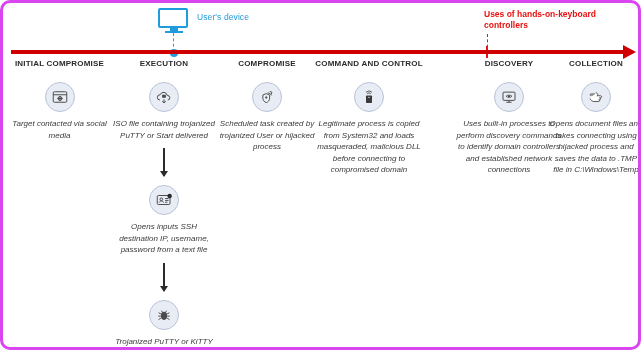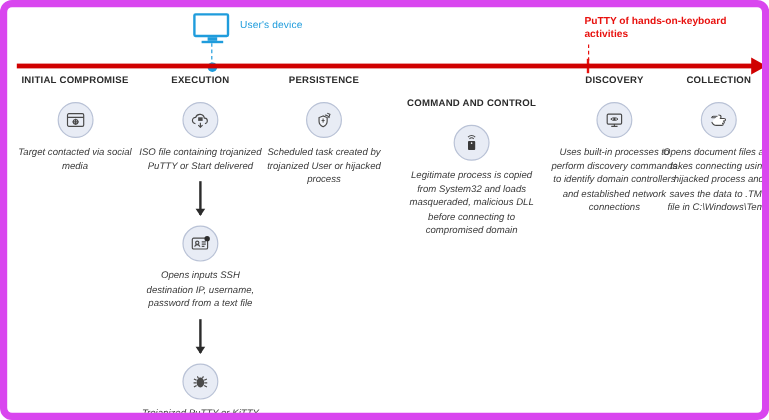--- a/index.html
+++ b/index.html
@@ -6,21 +6,21 @@
   body{
     width:641px;height:350px;
     background:#ffffff;
     font-family:"Liberation Sans","DejaVu Sans",sans-serif;
     overflow:hidden;
   }
   #frame{
     position:relative;
     width:641px;height:350px;
     box-sizing:border-box;
-    border:6px solid #d946ef;
+    border:3px solid #d946ef;
     border-radius:10px;
     background:#ffffff;
     overflow:hidden;
   }
 
   
   #device-callout{
     position:absolute;left:155px;top:5px;
     display:flex;align-items:flex-start;
   }
@@ -124,22 +124,22 @@
       <div class="screen"></div>
       <div class="neck"></div>
       <div class="base"></div>
     </div>
     <div id="device-label">User's device</div>
   </div>
   <div id="device-drop"></div>
   <div id="device-dot"></div>
 
   <div id="marker-callout">
-    <div>PuTTY of hands-on-keyboard</div>
-    <div>activities</div>
+    <div>Uses of hands-on-keyboard</div>
+    <div>controllers</div>
   </div>
   <div id="marker-drop"></div>
   <div id="marker-tick"></div>
 
   <div id="timeline"></div>
   <div id="timeline-arrow"></div>
 
   <div class="col" style="left:4px;width:105px;">
     <div class="stage-label">INITIAL COMPROMISE</div>
     <div class="node">
@@ -208,35 +208,35 @@
           <line x1="16.2" y1="10.5" x2="19.2" y2="9"></line>
           <line x1="16.4" y1="13.5" x2="19.6" y2="13.5"></line>
           <line x1="16.2" y1="16.3" x2="19.2" y2="18"></line>
         </svg>
       </div>
       <div class="node-text">Trojanized PuTTY or KiTTY clients connects to an actor controlled SSH server and installs the backdoor</div>
     </div>
   </div>
 
   <div class="col" style="left:215px;width:98px;">
-    <div class="stage-label">PERSISTENCE</div>
+    <div class="stage-label">COMPROMISE</div>
     <div class="node">
       <div class="icon-circle">
         <svg width="18" height="18" viewBox="0 0 24 24" fill="none" stroke="#4a4a4a" stroke-width="1.3">
           <path d="M11 7.5 6.5 9.3v4.2c0 3 2 5 4.5 6 2.5-1 4.5-3 4.5-6V9.3z" fill="#f2f4fa"></path>
           <path d="M11 10.3v4.6M9.3 12.6h3.4" stroke-width="1.1"></path>
           <path d="M13 6.4a5.5 5.5 0 0 1 5 3.4" stroke-width="1.2"></path>
           <polyline points="15.6,4.6 18.6,5.6 17.6,8.6" stroke-width="1.2"></polyline>
         </svg>
       </div>
       <div class="node-text">Scheduled task created by trojanized User or hijacked process</div>
     </div>
   </div>
 
-  <div class="col" style="left:329px;width:116px;margin-top:19px;">
+  <div class="col" style="left:308px;width:116px;">
     <div class="stage-label">COMMAND AND CONTROL</div>
     <div class="node">
       <div class="icon-circle">
         <svg width="18" height="18" viewBox="0 0 24 24" fill="none" stroke="#4a4a4a" stroke-width="1.3">
           <rect x="8" y="10" width="8" height="10" rx="1" fill="#3a3a3a" stroke="none"></rect>
           <circle cx="12" cy="12.4" r="0.9" fill="#ffffff" stroke="none"></circle>
           <path d="M9.6 7.6a3.4 3.4 0 0 1 4.8 0" stroke-width="1.2"></path>
           <path d="M8 5.6a6 6 0 0 1 8 0" stroke-width="1.2"></path>
         </svg>
       </div>

